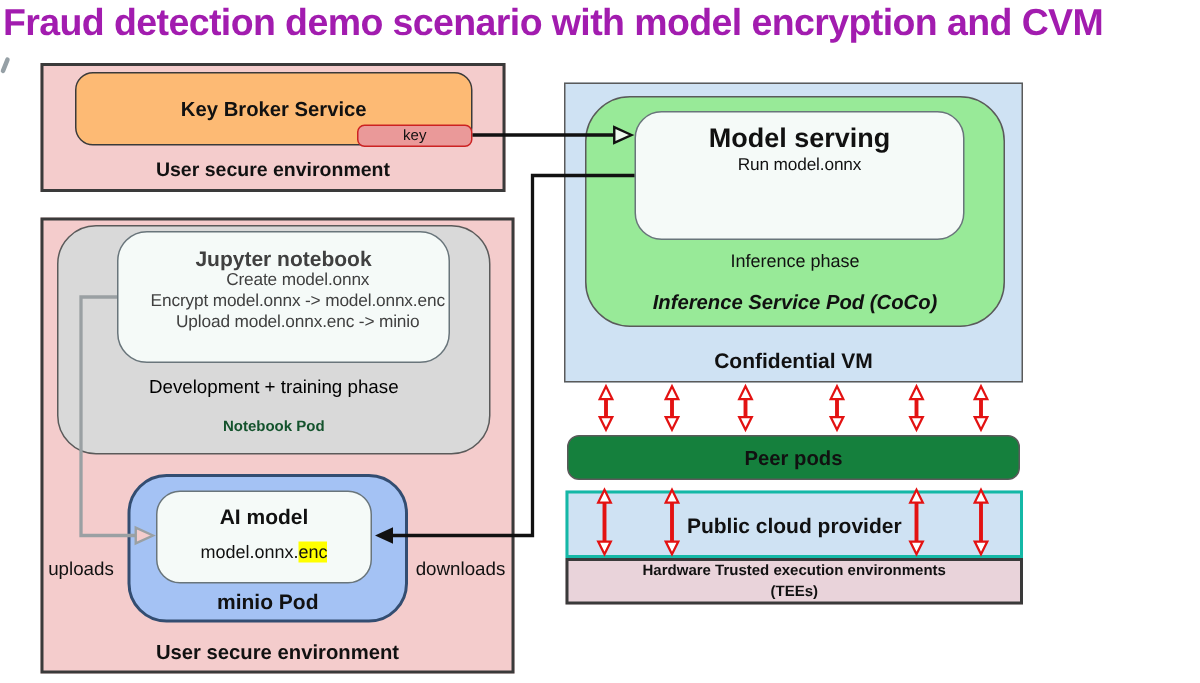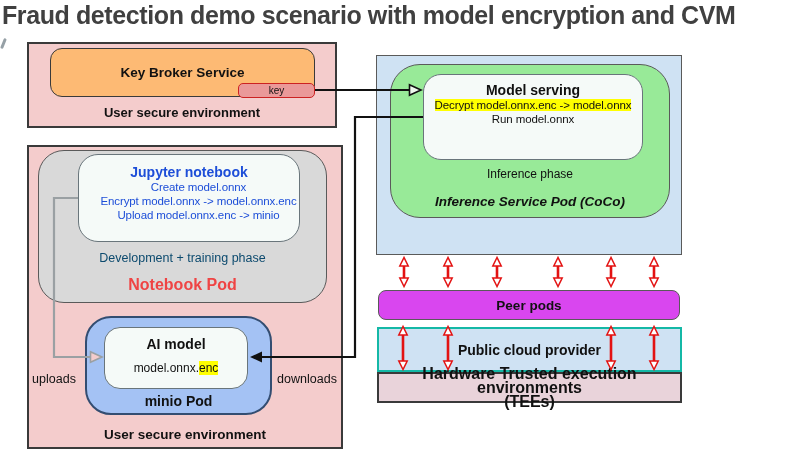--- a/index.html
+++ b/index.html
@@ -3,21 +3,21 @@
 <meta charset="utf-8">
 <style>
   html,body{margin:0;padding:0;background:#ffffff;}
   #stage{position:relative;width:800px;height:455px;background:#ffffff;overflow:hidden;
          font-family:"Liberation Sans", sans-serif;color:#111;}
   .abs{position:absolute;box-sizing:border-box;}
   .center{display:flex;align-items:center;justify-content:center;text-align:center;}
 
   
   .page-title{left:2px;top:0;width:798px;height:31px;font-weight:bold;font-size:25px;
-              line-height:31px;letter-spacing:-0.4px;white-space:nowrap;color:#404040;}
+              line-height:31px;letter-spacing:-0.4px;white-space:nowrap;color:#a21caf;}
   .tick{left:2px;top:38px;width:3px;height:11px;background:#96a0a6;border-radius:2px;
         transform:rotate(22deg);}
 
   
   .env-pink{background:#f4cccc;border:2px solid #3a3a3a;}
   .pod-gray{background:#d9d9d9;border:1.5px solid #5a5a5a;border-radius:26px;}
   .inner-white{background:#f5faf8;border:1.5px solid #69757b;}
   .lbl{font-weight:bold;}
 
   
@@ -25,55 +25,55 @@
   .box-kbs{left:50px;top:48px;width:265px;height:49px;background:#fdba74;
            border:1.5px solid #3a3a3a;border-radius:12px;font-size:13.5px;font-weight:bold;}
   .key-badge{left:238px;top:83px;width:77px;height:15px;background:#ea9999;
              border:1.5px solid #cc2222;border-radius:5px;font-size:10px;z-index:4;}
   .use-top{left:27px;top:103px;width:310px;height:18px;font-size:13px;}
 
   
   .box-main-pink{left:27px;top:145px;width:316px;height:304px;}
   .box-notebook-pod{left:38px;top:150px;width:289px;height:153px;}
   .box-jupyter{left:78px;top:154px;width:222px;height:88px;border-radius:20px;
-               color:#1d4ed8;text-align:center;}
+               color:#404040;text-align:center;}
   .box-jupyter .t{font-size:14px;font-weight:bold;margin-top:9px;}
   .box-jupyter .s{font-size:11.5px;line-height:14px;letter-spacing:-0.1px;margin-top:0;padding-left:19px;}
   .box-jupyter .s:first-of-type{margin-top:12px;}
-  .dev-phase{left:38px;top:250px;width:289px;height:15px;font-size:12.5px;color:#0c4a6e;}
-  .notebook-lbl{left:38px;top:276px;width:289px;height:17px;font-size:16px;color:#ef4444;}
+  .dev-phase{left:38px;top:250px;width:289px;height:15px;font-size:12.5px;color:#000000;}
+  .notebook-lbl{left:38px;top:276px;width:289px;height:17px;font-size:10px;color:#14532d;}
   .box-minio{left:85px;top:316px;width:187px;height:99px;background:#a4c2f4;
              border:2px solid #334d71;border-radius:26px;}
   .box-ai{left:104px;top:327px;width:144px;height:62px;border-radius:16px;text-align:center;}
   .box-ai .t{font-size:14px;font-weight:bold;margin-top:8px;}
   .box-ai .f{font-size:12px;margin-top:9px;}
   .minio-lbl{left:85px;top:392px;width:187px;height:17px;font-size:14px;}
   .use-main{left:27px;top:425px;width:316px;height:18px;font-size:13.5px;}
   .uploads-lbl{left:28px;top:371px;width:52px;height:15px;font-size:12.5px;}
   .downloads-lbl{left:275px;top:371px;width:64px;height:15px;font-size:12.5px;}
 
   
   .box-cvm{left:376px;top:55px;width:306px;height:200px;background:#cfe2f3;
            border:1.5px solid #5a5a5a;}
   .box-green{left:390px;top:64px;width:280px;height:154px;background:#98ea98;
              border:1.5px solid #5a5a5a;border-radius:30px;}
   .box-serving{left:423px;top:74px;width:220px;height:86px;border-radius:18px;text-align:center;}
-  .box-serving .t{font-size:14px;font-weight:bold;margin-top:7px;}
+  .box-serving .t{font-size:18px;font-weight:bold;margin-top:7px;}
   .box-serving .s{font-size:11.5px;line-height:14px;letter-spacing:-0.1px;}
   .box-serving .s:first-of-type{margin-top:11px;}
   .inf-phase{left:390px;top:166px;width:280px;height:15px;font-size:12px;}
   .inf-pod-lbl{left:390px;top:193px;width:280px;height:17px;font-size:13.5px;font-style:italic;}
   .cvm-lbl{left:376px;top:231px;width:306px;height:18px;font-size:14px;}
 
-  .box-peer{left:378px;top:290px;width:302px;height:30px;background:#d946ef;
+  .box-peer{left:378px;top:290px;width:302px;height:30px;background:#15803d;
             border:1.5px solid #5a5a5a;border-radius:8px;font-size:13.5px;font-weight:bold;}
   .box-cloud{left:377px;top:327px;width:305px;height:45px;background:#cfe2f3;
              border:2px solid #14b8a6;font-size:14px;font-weight:bold;}
   .box-tees{left:377px;top:372px;width:305px;height:31px;background:#e9d3da;
-            border:2px solid #3a3a3a;font-size:16px;font-weight:bold;line-height:14px;
+            border:2px solid #3a3a3a;font-size:10px;font-weight:bold;line-height:14px;
             flex-direction:column;text-align:center;}
 
   .hl{background:#ffff00;}
   #wires{position:absolute;left:0;top:0;width:800px;height:455px;z-index:5;pointer-events:none;}
 </style>
 </head>
 <body>
 
 <div id="stage">
 
@@ -107,25 +107,25 @@
   </div>
   <div class="abs center lbl minio-lbl">minio Pod</div>
   <div class="abs center lbl use-main">User secure environment</div>
   <div class="abs center uploads-lbl">uploads</div>
   <div class="abs center downloads-lbl">downloads</div>
 
   <div class="abs box-cvm"></div>
   <div class="abs box-green"></div>
   <div class="abs inner-white box-serving">
     <div class="t">Model serving</div>
-    <div class="s"><span class="hl">Decrypt model.onnx.enc -&gt; model.onnx</span></div>
     <div class="s">Run model.onnx</div>
   </div>
   <div class="abs center inf-phase">Inference phase</div>
   <div class="abs center lbl inf-pod-lbl">Inference Service Pod (CoCo)</div>
+  <div class="abs center lbl cvm-lbl">Confidential VM</div>
 
   <div class="abs center box-peer">
     <span>Peer pods</span>
   </div>
   <div class="abs center box-cloud">
     <span>Public cloud provider</span>
   </div>
   <div class="abs center box-tees">
     <span>Hardware Trusted execution environments</span>
     <span>(TEEs)</span>

